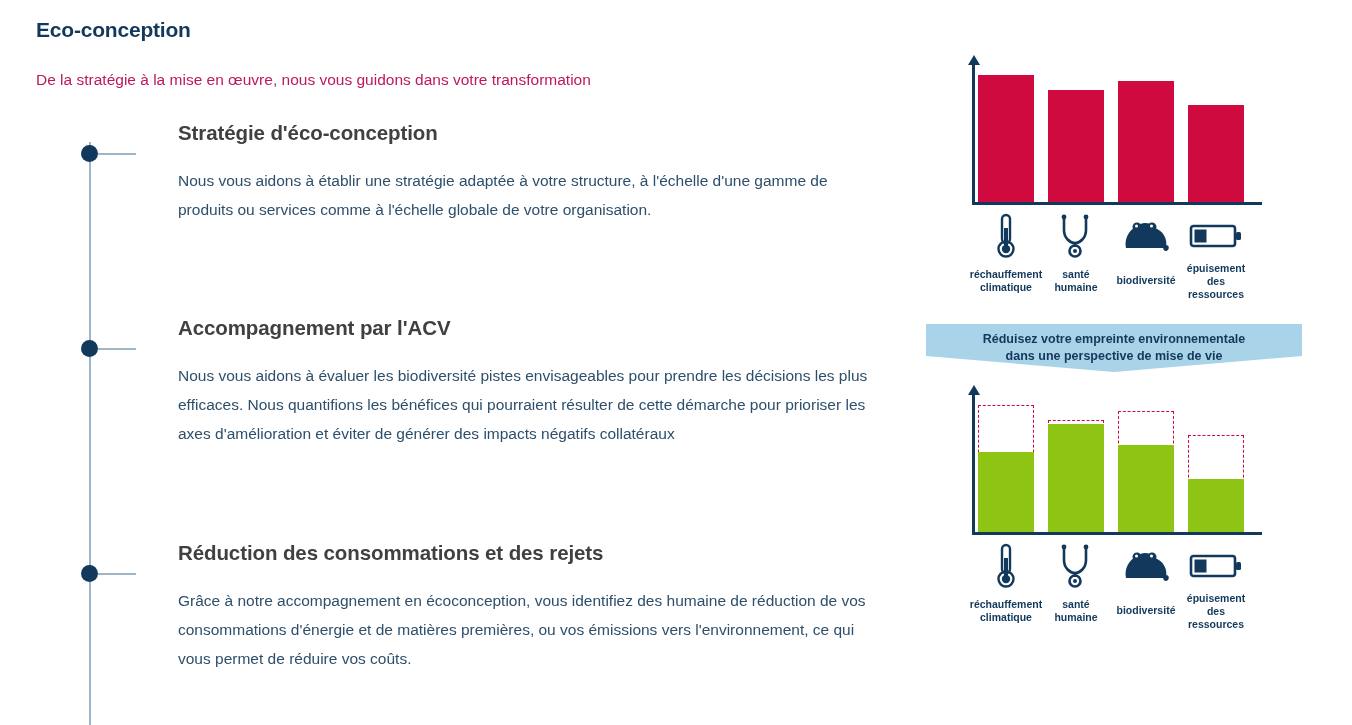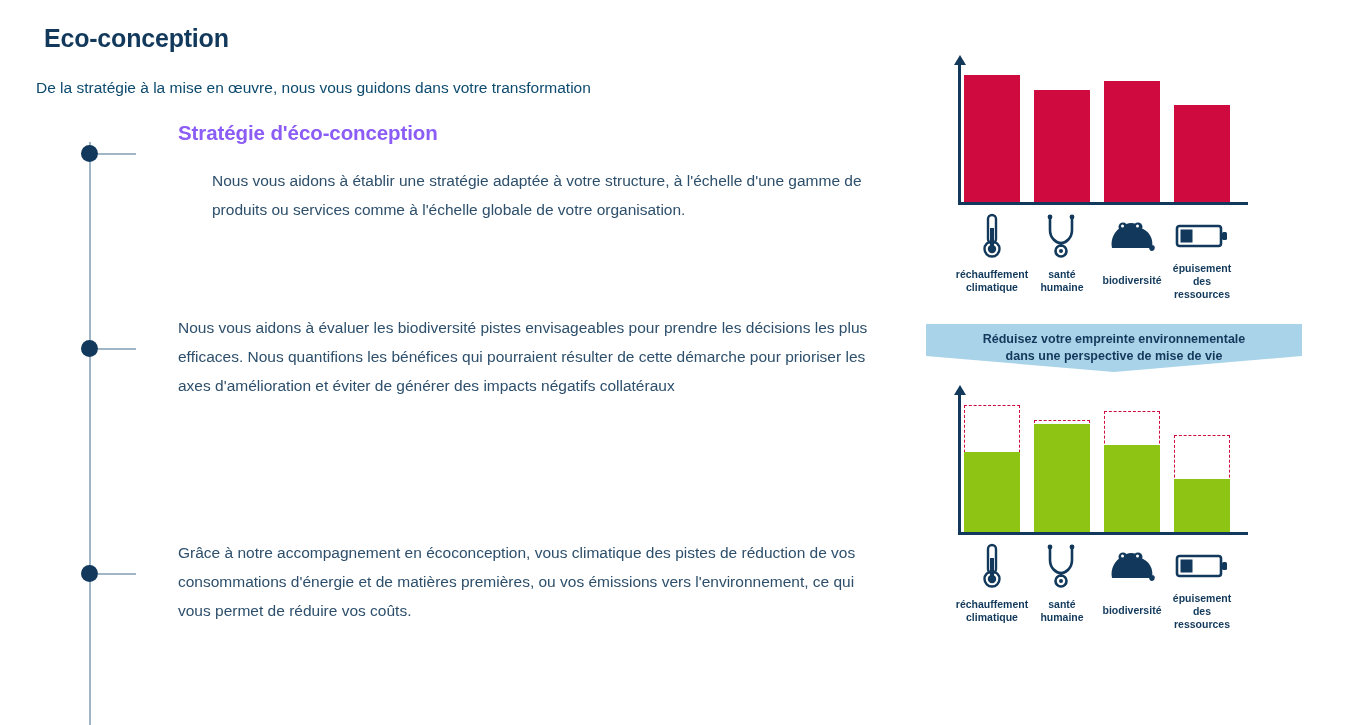--- a/index.html
+++ b/index.html
@@ -22,31 +22,31 @@
   }
 
   
   .left-col {
     position: absolute;
     left: 36px;
     top: 10px;
     width: 860px;
   }
   .page-title {
-    font-size: 25px;
+    font-size: 21px;
     font-weight: bold;
     color: #12395b;
     letter-spacing: -0.2px;
-    margin: 8px;
+    margin: 0;
     padding: 0;
     line-height: 40px;
   }
   .page-subtitle {
     font-size: 15.5px;
-    color: #0c4a6e;
+    color: #be185d;
     margin: 0;
     padding: 0;
     line-height: 26px;
     margin-top: 17px;
     font-weight: 400;
   }
 
   
   .timeline {
     position: absolute;
@@ -87,21 +87,21 @@
   }
   .tl-body {
     position: absolute;
     left: 142px;
     top: 0;
     width: 700px;
   }
   .tl-heading {
     font-size: 20.5px;
     font-weight: bold;
-    color: #8b5cf6;
+    color: #404040;
     line-height: 30px;
     margin: 0 0 18px 0;
     letter-spacing: -0.1px;
   }
   .tl-text {
     font-size: 15.5px;
     line-height: 29px;
     color: #2d4f6b;
     margin: 0;
     font-weight: 400;
@@ -110,21 +110,21 @@
   
   .graphic {
     position: absolute;
     left: 920px;
     top: 52px;
     width: 400px;
     height: 620px;
   }
   .chart-block {
     position: absolute;
-    left: 4px;
+    left: 18px;
     width: 350px;
   }
   #chart-top { top: 0; }
   #chart-bottom { top: 330px; }
 
   .chart-plot {
     position: relative;
     width: 330px;
     height: 150px;
   }
@@ -237,37 +237,39 @@
   </div>
 
   <div class="timeline">
     <div class="timeline-axis"></div>
 
     <div class="tl-item" style="top:0px;">
       <div class="tl-dot"></div>
       <div class="tl-connector"></div>
       <div class="tl-body">
         <div class="tl-heading">Stratégie d'éco-conception</div>
-        <div class="tl-text" style="width:670px;margin-left:34px;">Nous vous aidons à établir une stratégie adaptée à votre structure, à l'échelle d'une gamme de produits ou services comme à l'échelle globale de votre organisation.</div>
+        <div class="tl-text" style="width:670px;">Nous vous aidons à établir une stratégie adaptée à votre structure, à l'échelle d'une gamme de produits ou services comme à l'échelle globale de votre organisation.</div>
       </div>
     </div>
 
     <div class="tl-item" style="top:195px;">
       <div class="tl-dot"></div>
       <div class="tl-connector"></div>
       <div class="tl-body">
+        <div class="tl-heading">Accompagnement par l'ACV</div>
         <div class="tl-text" style="width:700px;">Nous vous aidons à évaluer les biodiversité pistes envisageables pour prendre les décisions les plus efficaces. Nous quantifions les bénéfices qui pourraient résulter de cette démarche pour prioriser les axes d'amélioration et éviter de générer des impacts négatifs collatéraux</div>
       </div>
     </div>
 
     <div class="tl-item" style="top:420px;">
       <div class="tl-dot"></div>
       <div class="tl-connector"></div>
       <div class="tl-body">
-        <div class="tl-text" style="width:700px;">Grâce à notre accompagnement en écoconception, vous climatique des pistes de réduction de vos consommations d'énergie et de matières premières, ou vos émissions vers l'environnement, ce qui vous permet de réduire vos coûts.</div>
+        <div class="tl-heading">Réduction des consommations et des rejets</div>
+        <div class="tl-text" style="width:700px;">Grâce à notre accompagnement en écoconception, vous identifiez des humaine de réduction de vos consommations d'énergie et de matières premières, ou vos émissions vers l'environnement, ce qui vous permet de réduire vos coûts.</div>
       </div>
     </div>
   </div>
 
   <div class="graphic">
 
     <div class="chart-block" id="chart-top">
       <div class="chart-plot">
         <div class="axis-v"></div>
         <div class="axis-h"></div>

